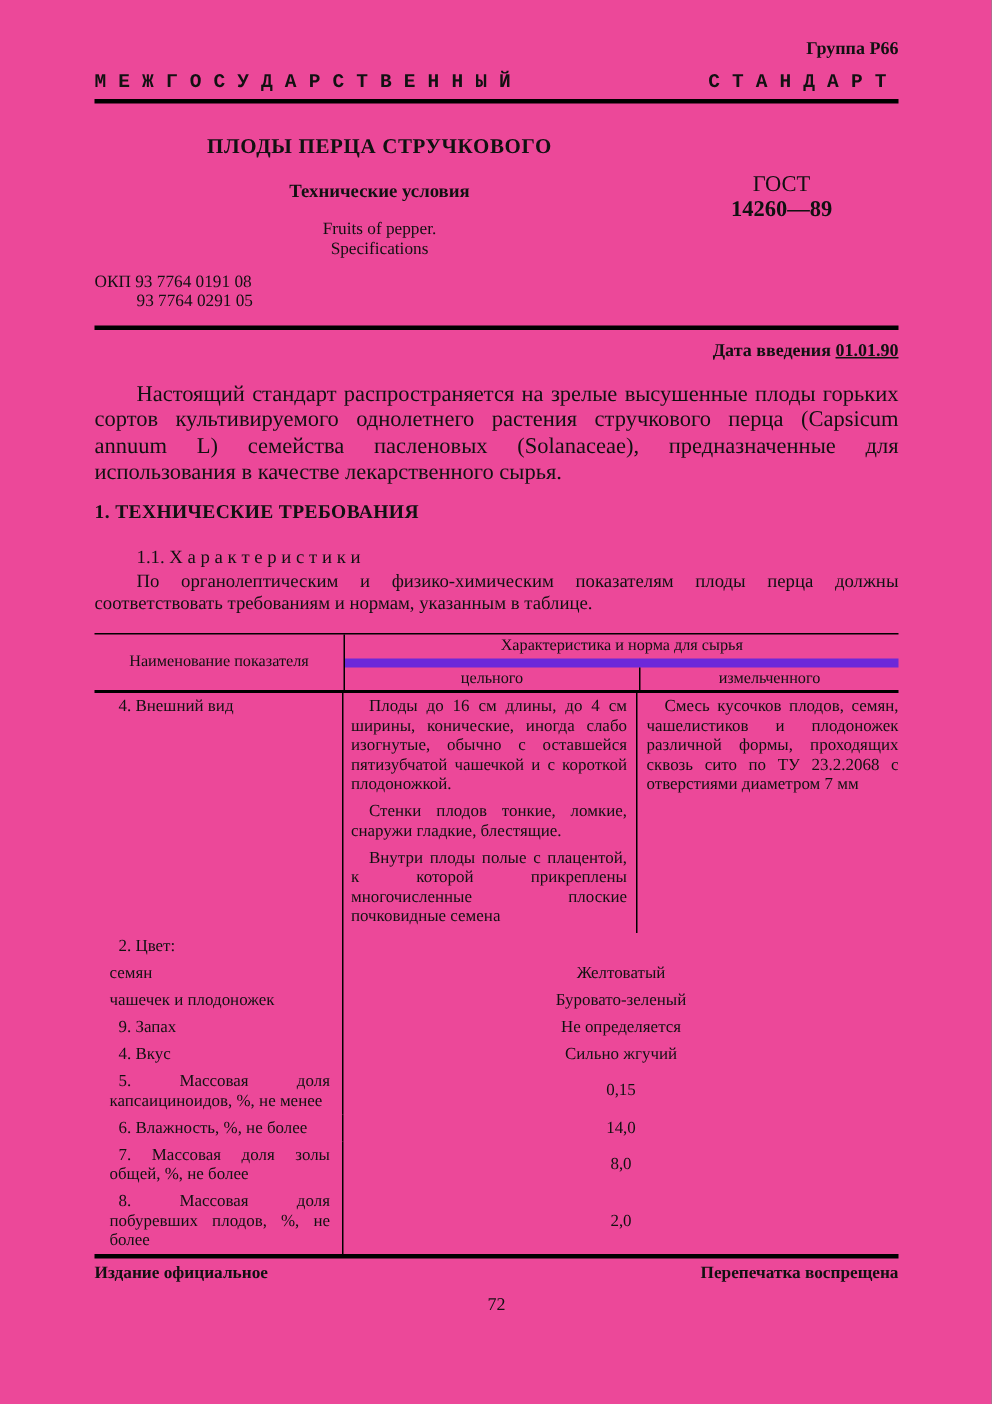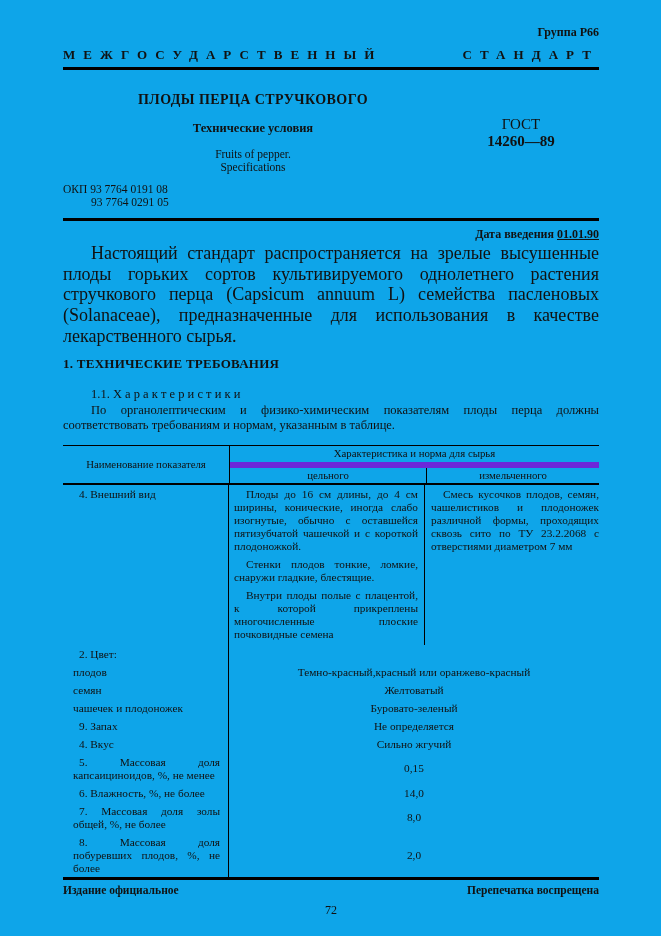--- a/index.html
+++ b/index.html
@@ -1,21 +1,21 @@
 <!DOCTYPE html>
 <html><head>
 <meta charset="utf-8">
 <style>
   html,body { margin:0; padding:0; background:#888; }
   .page {
     position: relative;
     width: 661px;
     height: 936px;
     margin: 0 auto;
-    background: #0ea5e9;
+    background: #ec4899;
     font-family: "Liberation Serif", "DejaVu Serif", serif;
     color: #111;
     overflow: hidden;
   }
   .content {
     position: absolute;
     left: 63px;
     width: 536px;
     top: 0;
   }
@@ -25,21 +25,21 @@
     font-weight: bold;
     font-size: 12px;
   }
   .standard-line {
     margin-top: 7px;
     display: flex;
     justify-content: space-between;
     font-weight: bold;
     font-size: 13px;
   }
-  .standard-line span { letter-spacing: 0.62em; white-space: nowrap; }
+  .standard-line span { letter-spacing: 0.62em; white-space: nowrap; font-family: Liberation Mono, monospace; }
   .rule-thick {
     border: none;
     border-top: 3px solid #000;
     margin: 4px 0 0 0;
   }
   .title-row {
     display: flex;
     margin-top: 22px;
   }
   .title-left { width: 380px; text-align: center; }
@@ -53,22 +53,22 @@
   .okp-line2 { padding-left: 28px; }
   .rule-thick2 { border: none; border-top: 3px solid #000; margin: 9px 0 0 0; }
   .date-line {
     margin-top: 6px;
     text-align: right;
     font-weight: bold;
     font-size: 12px;
   }
   .date-value { text-decoration: underline; }
   .intro-par {
-    margin-top: 1px;
-    font-size: 18px;
+    margin-top: 14px;
+    font-size: 15px;
     line-height: 1.16;
     text-align: justify;
     text-indent: 28px;
   }
   .section-title {
     margin-top: 9px;
     text-align: left;
     font-weight: bold;
     font-size: 13px;
     letter-spacing: 0.02em;
@@ -228,26 +228,20 @@
         </div>
       </div>
 
       <div class="trow">
         <div class="c1">
           <div class="num">2. Цвет:</div>
         </div>
         <div class="cval"></div>
       </div>
 
-      <div class="trow">
-        <div class="c1">
-          <div>плодов</div>
-        </div>
-        <div class="cval">Темно-красный,красный или оранжево-красный</div>
-      </div>
 
       <div class="trow">
         <div class="c1">
           <div>семян</div>
         </div>
         <div class="cval">Желтоватый</div>
       </div>
 
       <div class="trow">
         <div class="c1">

